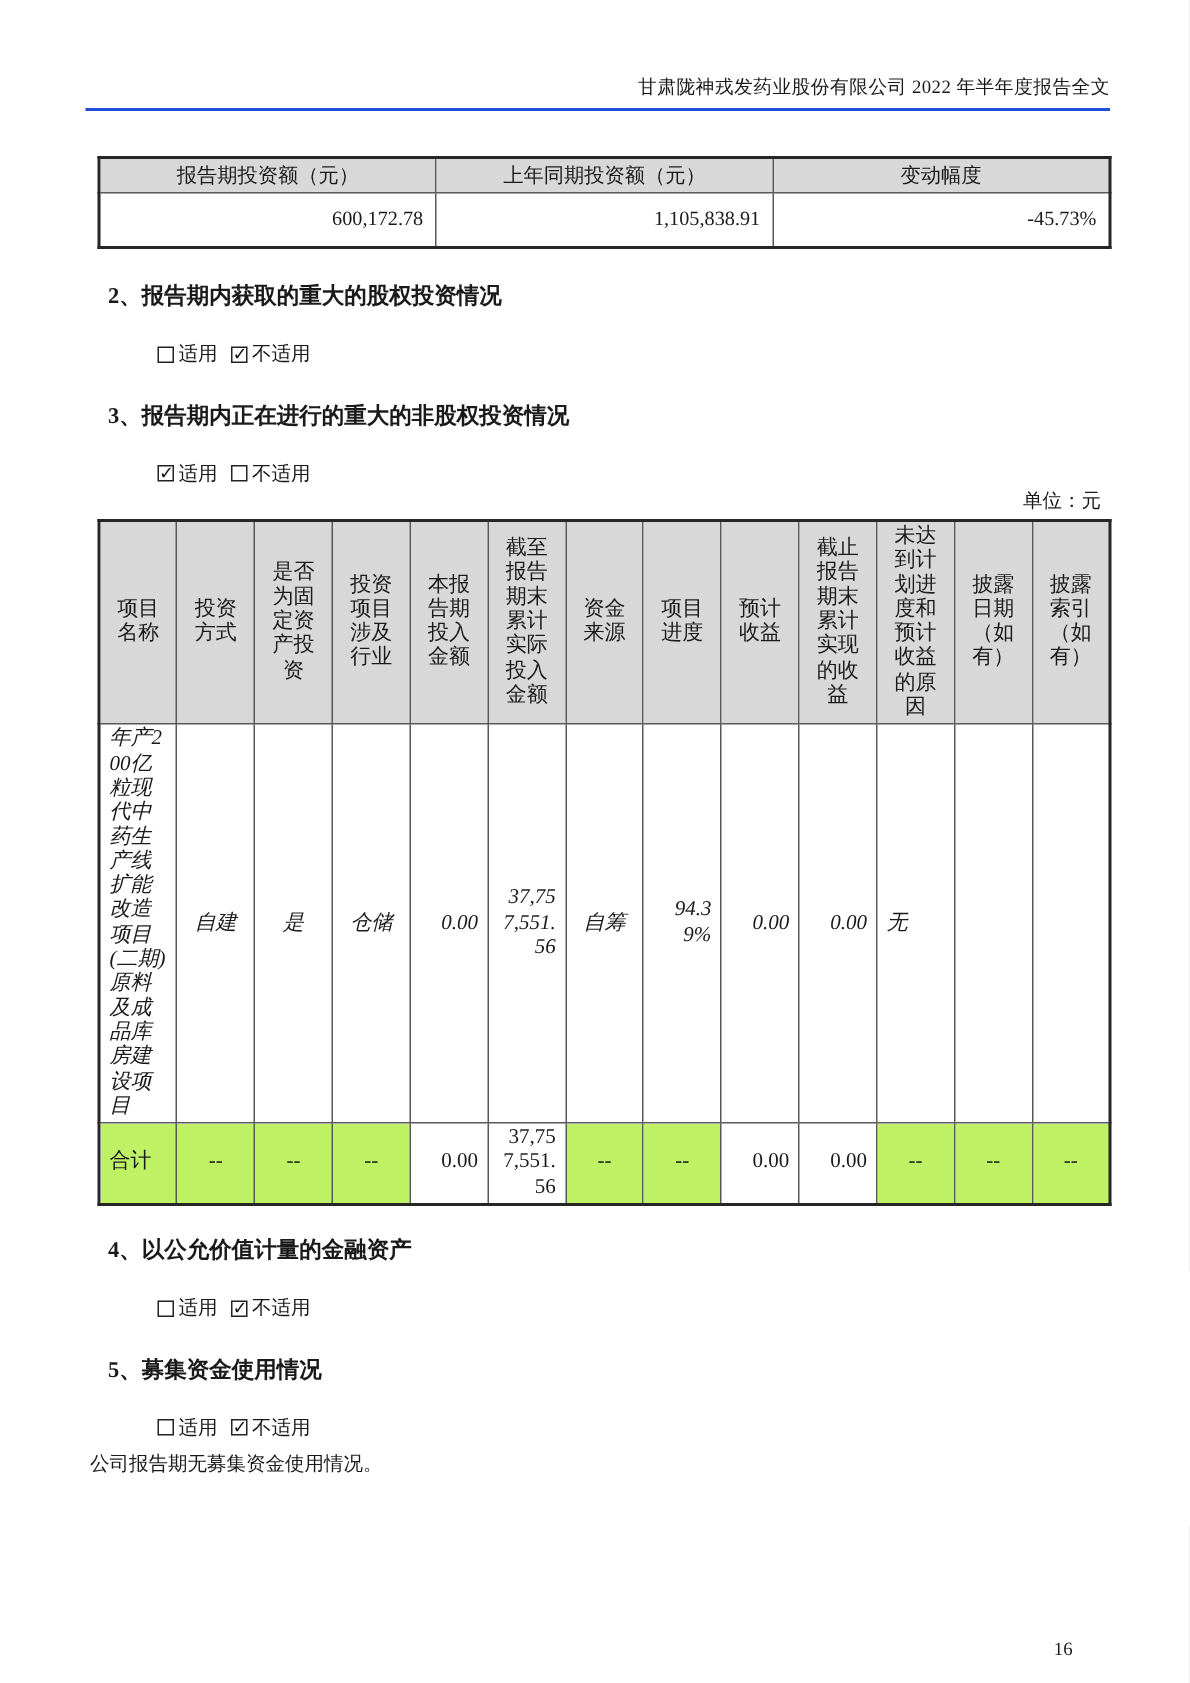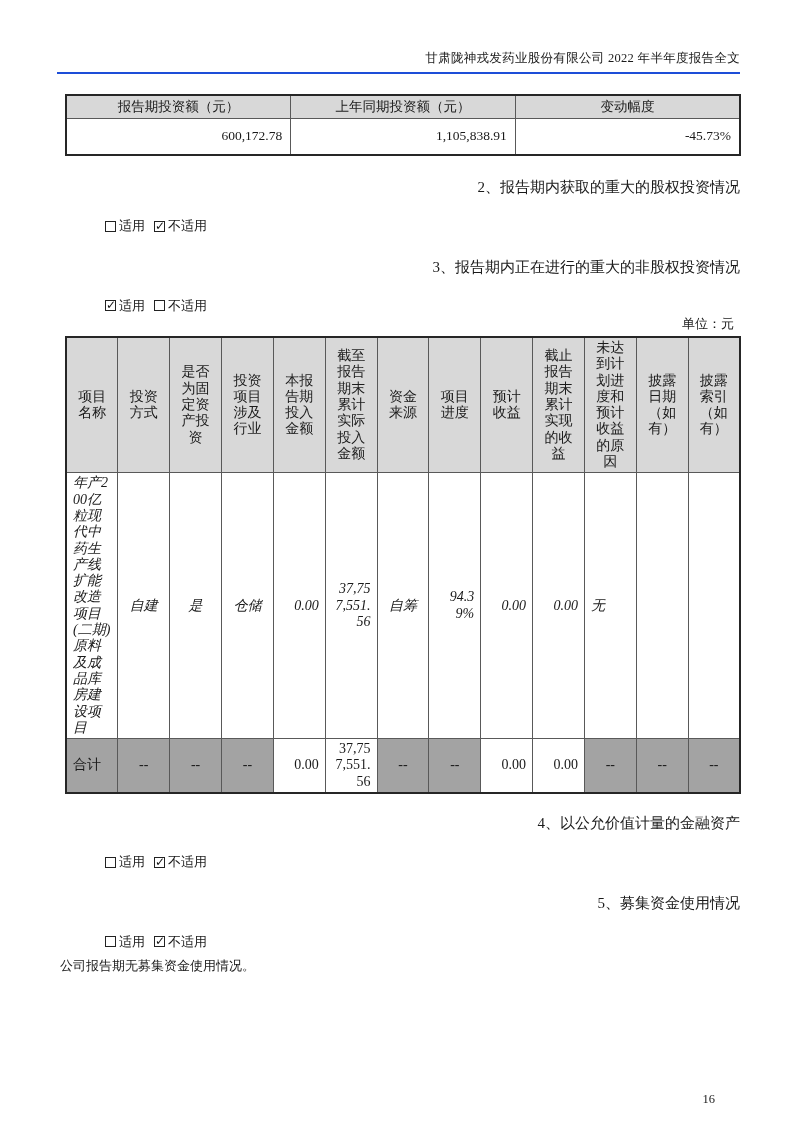--- a/index.html
+++ b/index.html
@@ -27,40 +27,39 @@
     margin-left: 8px;
     border: 2px solid #262626;
   }
   .tbl th, .tbl td {
     border: 1px solid #595959;
     font-weight: normal;
     word-break: break-all;
     overflow: hidden;
   }
   
-  .tbl1 { margin-top: 20px; }
+  .tbl1 { margin-top: 30px; }
   .tbl1 th {
     background: #d8d8d8;
     height: 23px;
     font-size: 13.5px;
     text-align: center;
     padding: 1px 6px;
   }
   .tbl1 td {
     height: 37px;
     font-size: 13.5px;
     text-align: right;
     padding: 1px 8px;
   }
   
   .sec-title {
     margin: 22px 0 0 15px;
     font-size: 15px;
-    font-weight: normal;
-    text-align: right;
+    font-weight: bold;
   }
   .cb-line { margin: 20px 0 0 15px; font-size: 13px; padding-left: 33px; }
   .cb { display: inline-flex; align-items: center; margin-right: 9px; }
   .cb .box {
     display: inline-block;
     width: 11px; height: 11px;
     border: 1px solid #222;
     margin-right: 3px;
     position: relative;
     background: #fff;
@@ -83,21 +82,21 @@
     padding: 2px 6px;
     vertical-align: middle;
   }
   .tbl2 th { background: #d8d8d8; text-align: center; }
   .tbl2 .hrow { height: 133px; }
   .tbl2 .drow { height: 260px; font-style: italic; }
   .tbl2 .trow { height: 50px; }
   .t-left { text-align: left; }
   .t-center { text-align: center; }
   .t-num { text-align: right; }
-  .gray { background: #a3a3a3; }
+  .gray { background: #bef264; }
   .note-line { margin: 6px 0 0 3px; font-size: 13px; }
   .page-num {
     position: absolute;
     top: 1092px; right: 78px;
     font-size: 12.5px;
   }
 </style>
 </head>
 <body>
 

